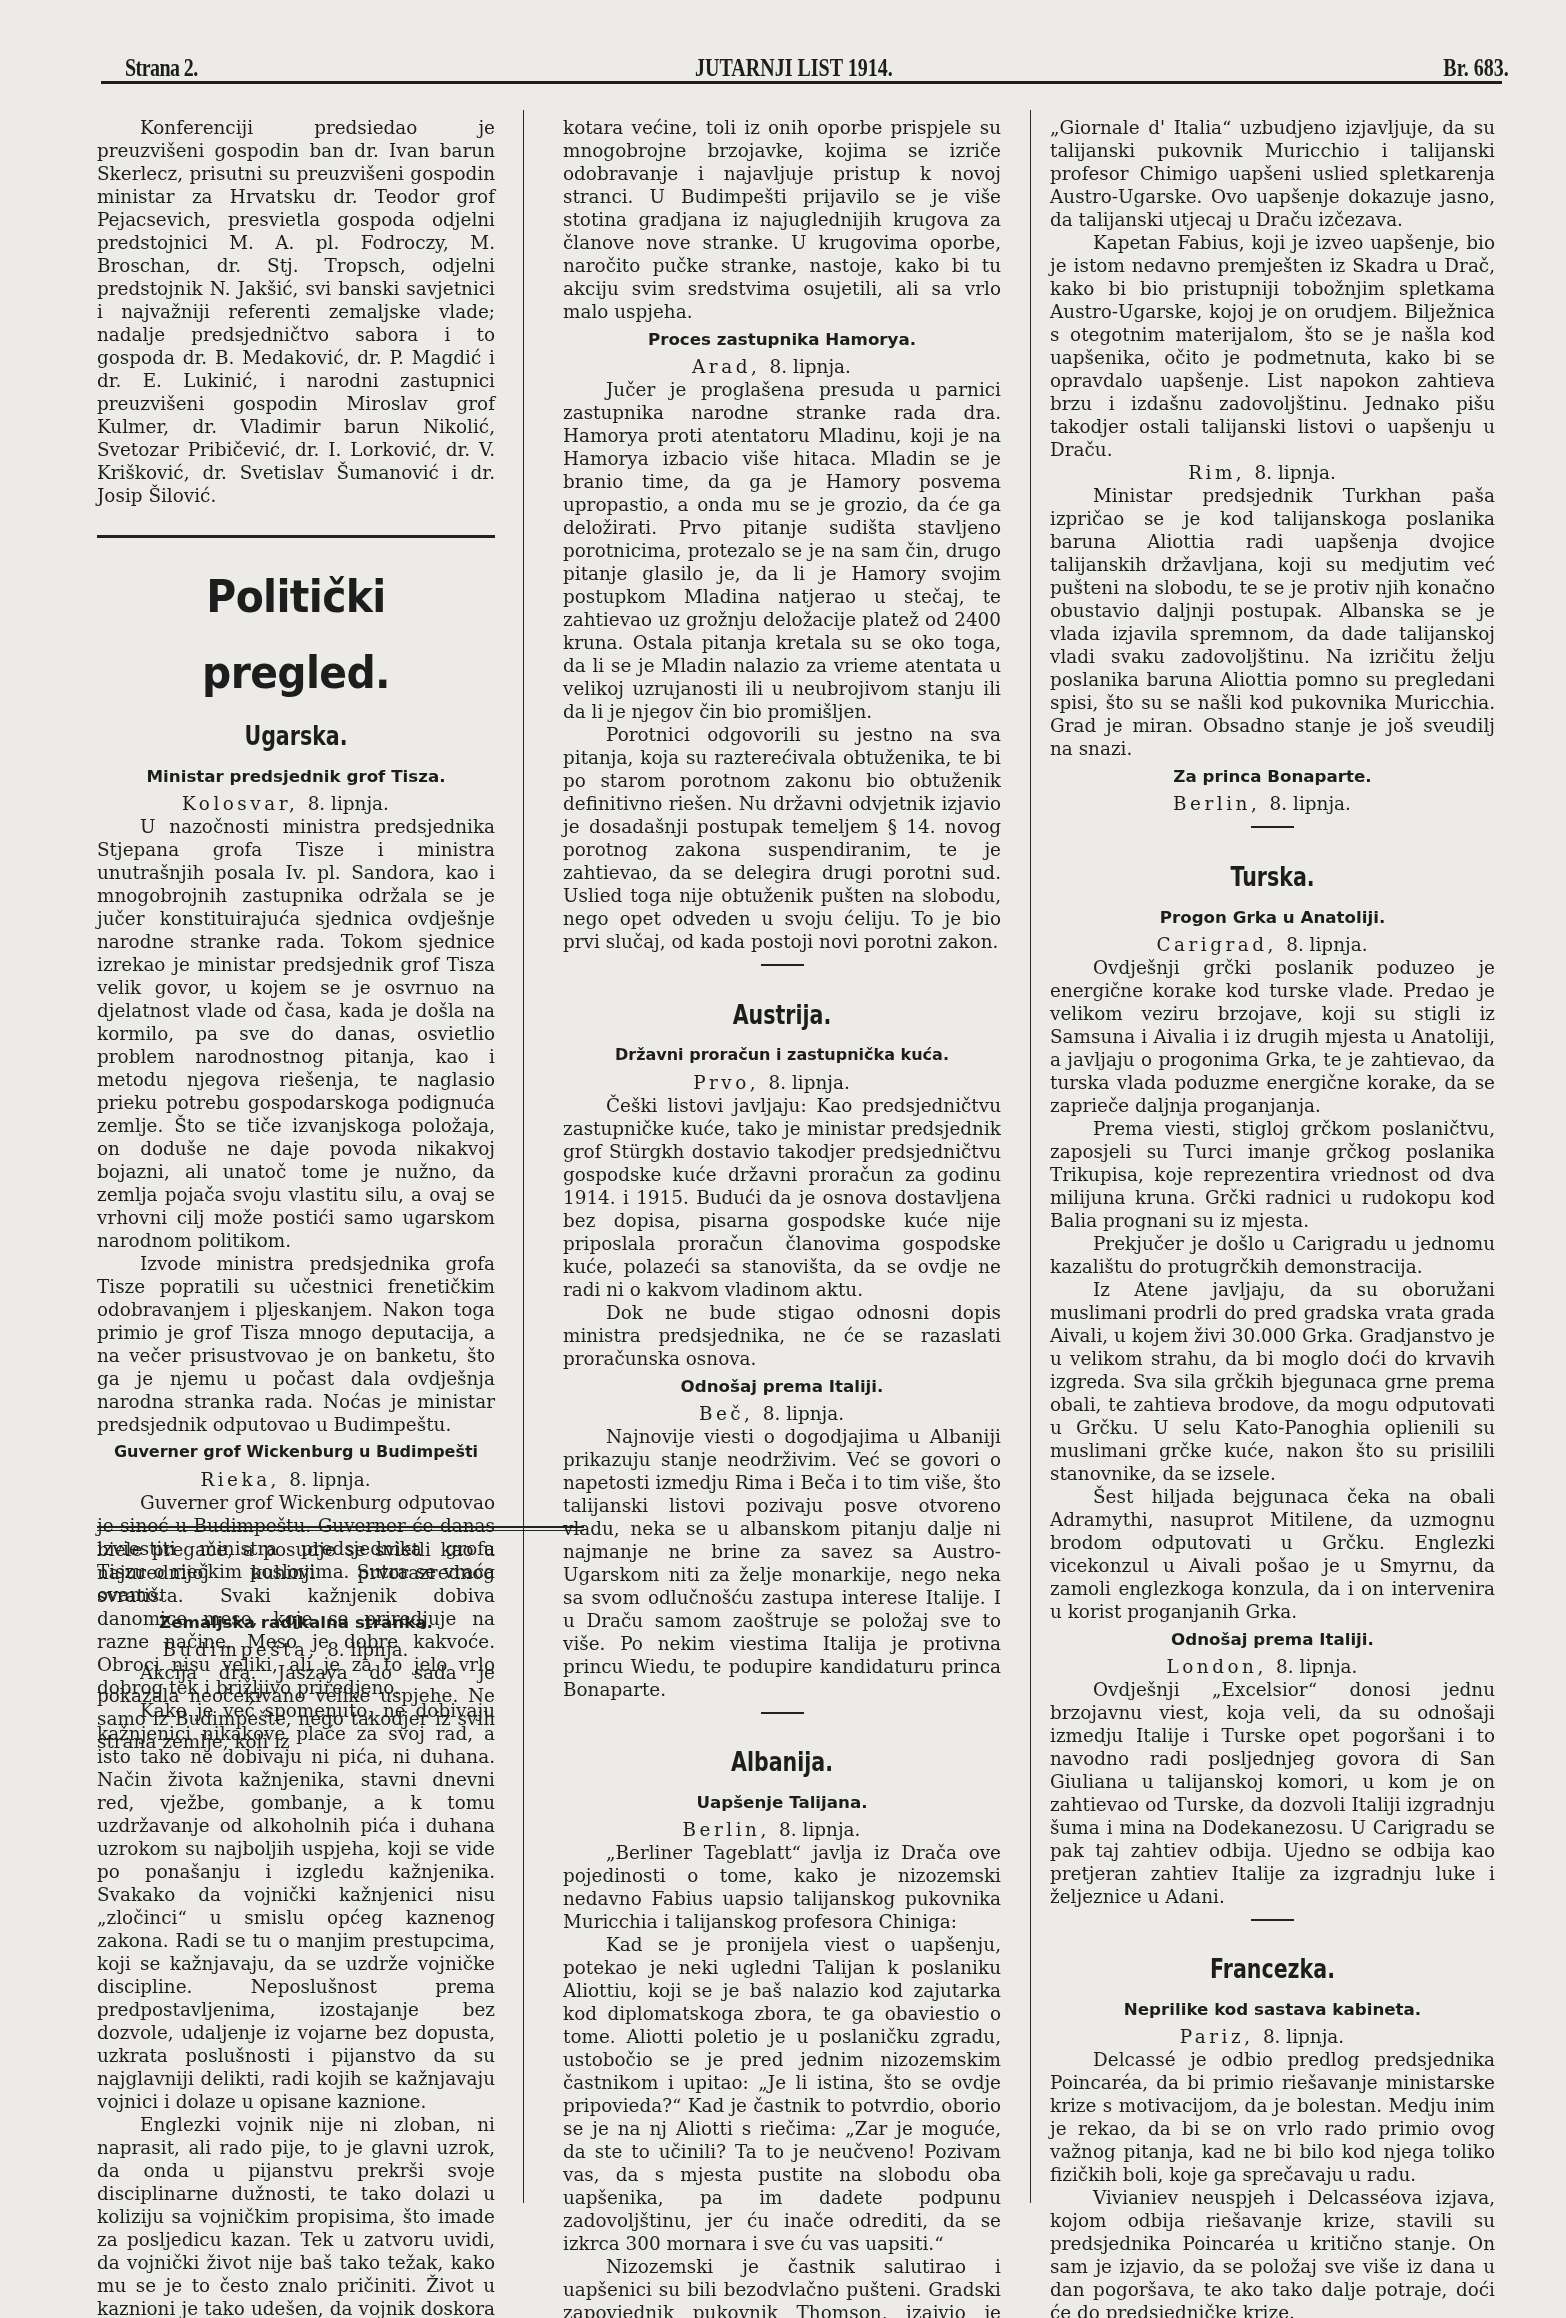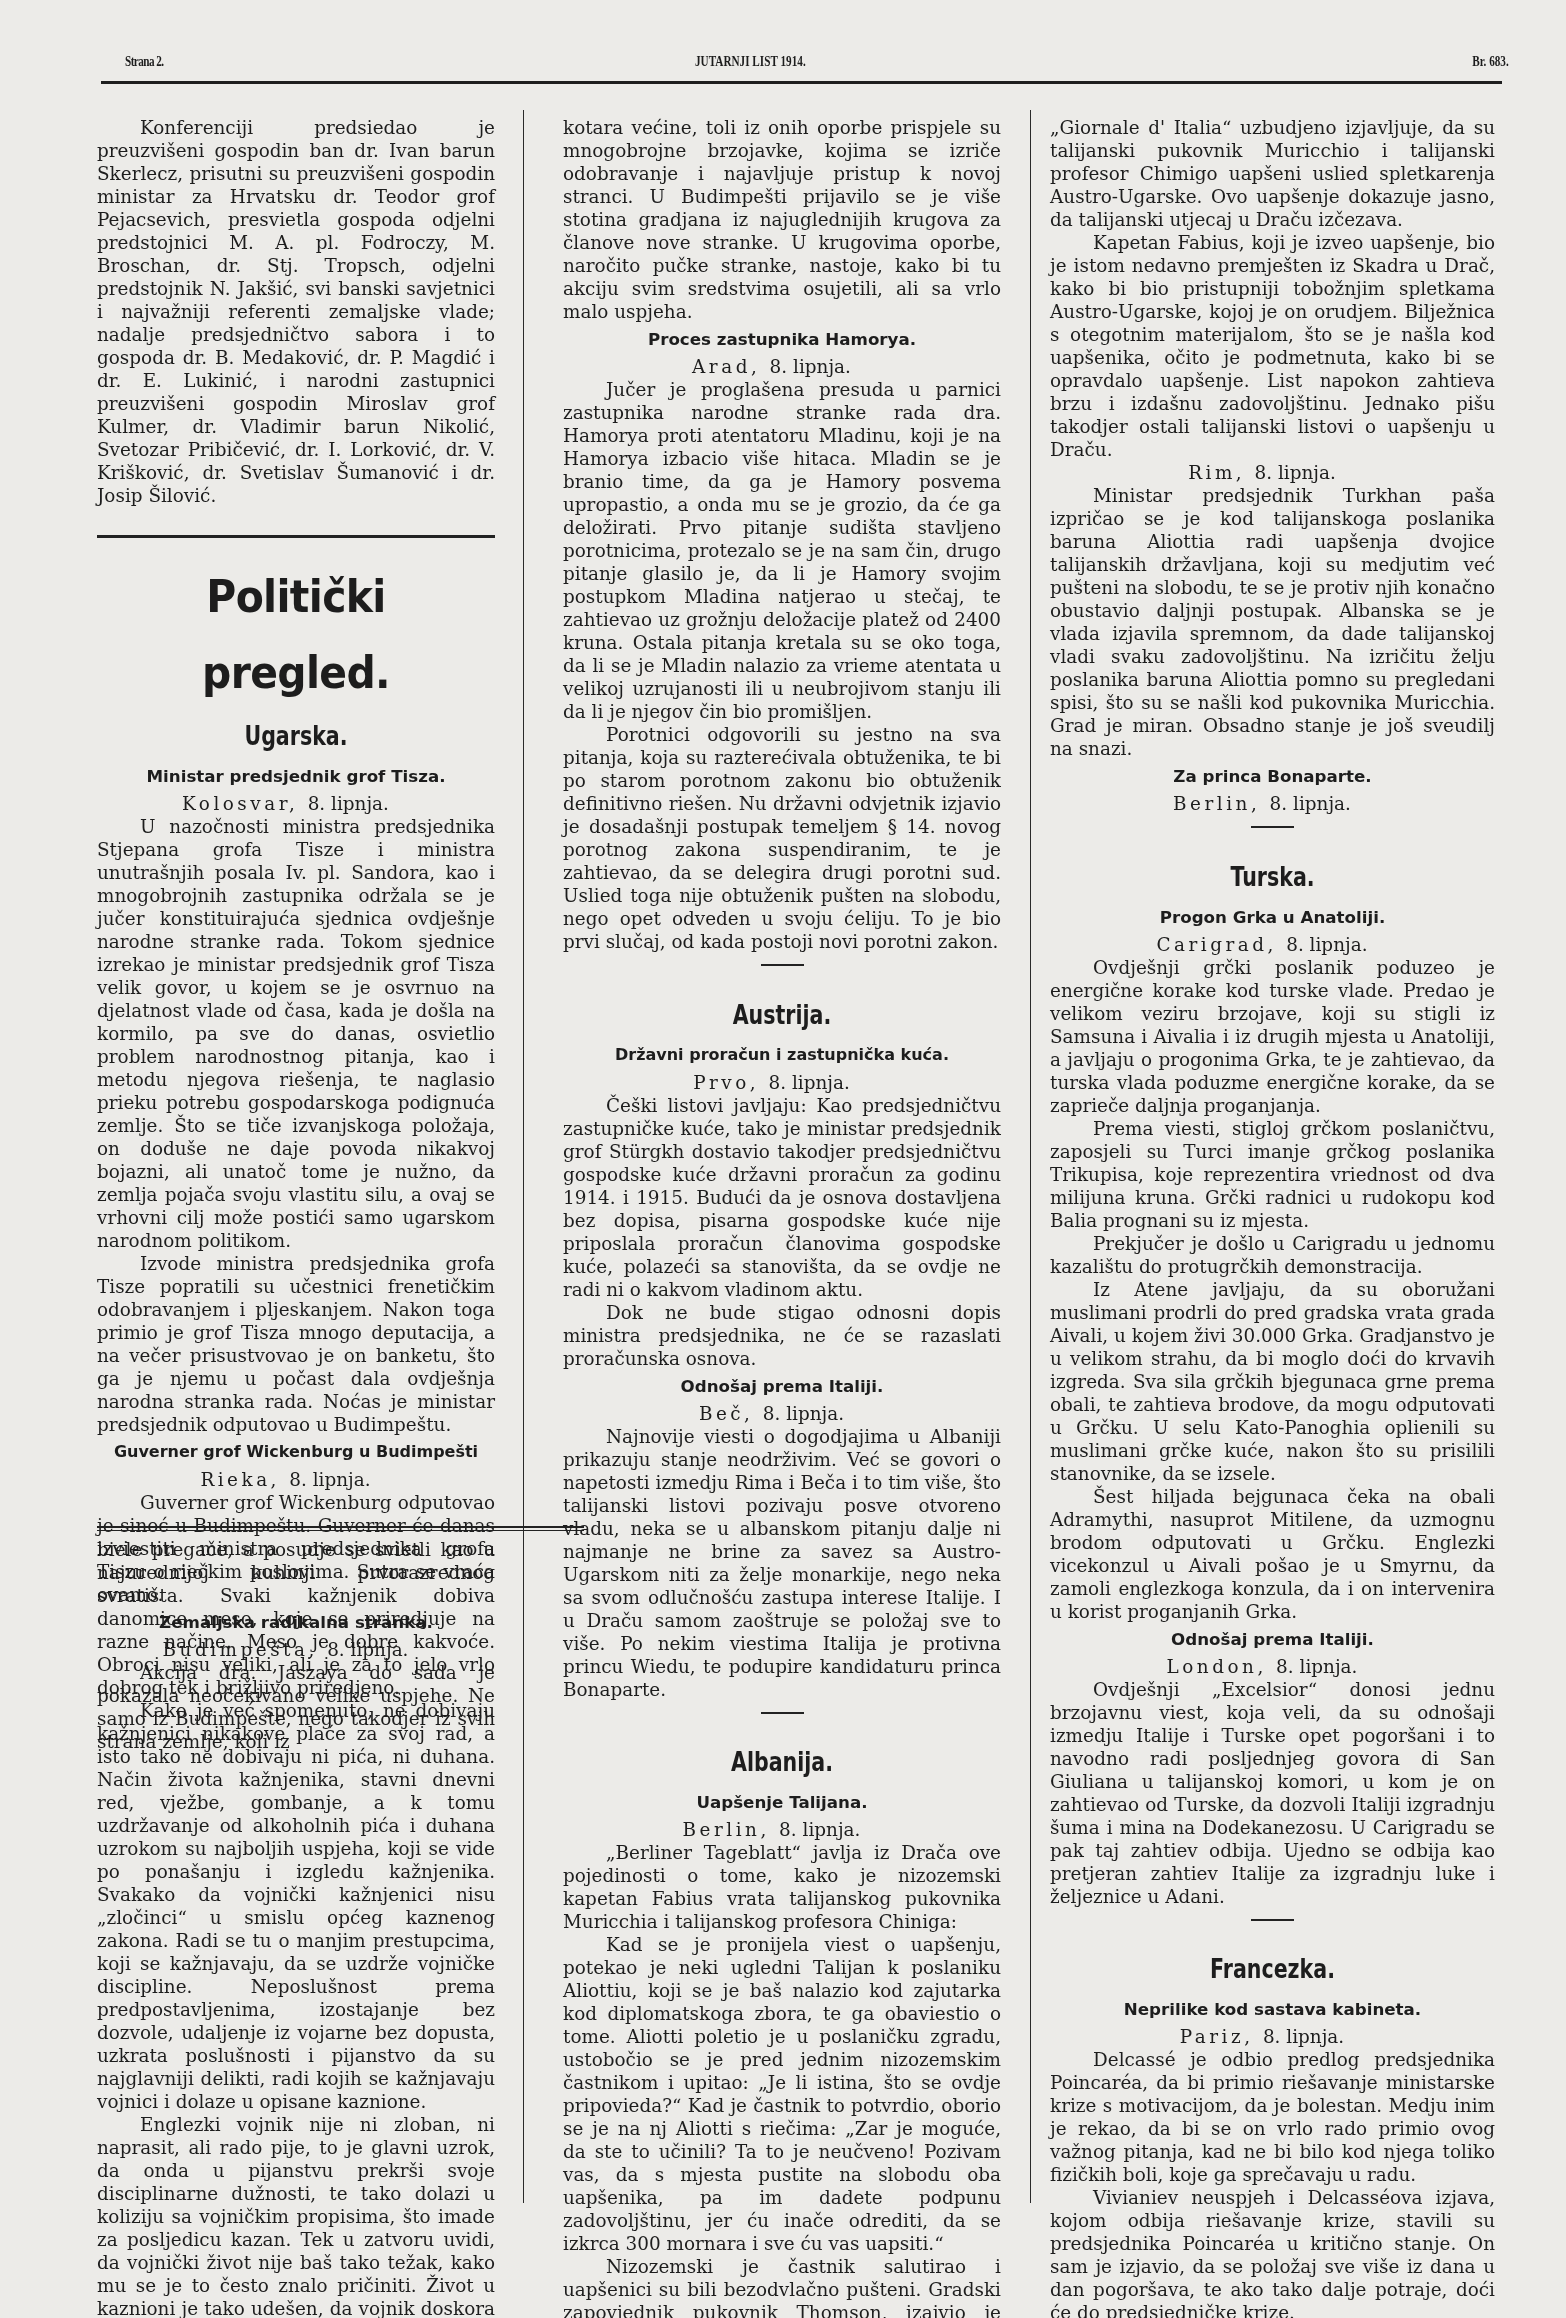--- a/index.html
+++ b/index.html
@@ -5,21 +5,21 @@
   html, body { margin: 0; padding: 0; }
   body {
     width: 1566px; height: 2319px; overflow: hidden;
     background: #ecebe8;
     font-family: "DejaVu Serif", "Liberation Serif", serif;
     color: #1d1d1d;
     position: relative;
   }
   .page-header {
     position: absolute; left: 125px; top: 54px; width: 1384px; height: 28px;
-    font-family: "Liberation Serif", serif; font-weight: bold; font-size: 14px;
+    font-family: "Liberation Serif", serif; font-weight: bold; font-size: 25px;
   }
   .page-header .left { position: absolute; left: 0; top: 0; letter-spacing: -0.7px; transform: scaleX(0.8); transform-origin: left; }
   .page-header .center { position: absolute; left: 570px; top: 0; transform: scaleX(0.8); transform-origin: left; }
   .page-header .right { position: absolute; right: 0; top: 0; transform: scaleX(0.8); transform-origin: right; }
   .header-rule {
     position: absolute; left: 101px; top: 81px; width: 1401px; height: 2.8px; background: #1e1e1e;
   }
   .col {
     position: absolute; top: 116px;
     font-size: 18.4px; line-height: 23px;
@@ -144,21 +144,21 @@
 
   <div class="short-rule"></div>
   <div class="sec-title">Albanija.</div>
 
   <div>
     <div class="sub-title">Uapšenje Talijana.</div>
     <div class="dateline">
       <span>Berlin,</span>
       <span class="date">8. lipnja.</span>
     </div>
-    <p>„Berliner Tageblatt“ javlja iz Drača ove pojedinosti o tome, kako je nizozemski kapetan Fabius vrata talijanskog pukovnika Muricchia i talijanskog profesora Chiniga:</p>
+    <p>„Berliner Tageblatt“ javlja iz Drača ove pojedinosti o tome, kako je nizozemski nedavno Fabius uapsio talijanskog pukovnika Muricchia i talijanskog profesora Chiniga:</p>
     <p>Kad se je pronijela viest o uapšenju, potekao je neki ugledni Talijan k poslaniku Aliottiu, koji se je baš nalazio kod zajutarka kod diplomatskoga zbora, te ga obaviestio o tome. Aliotti poletio je u poslaničku zgradu, ustobočio se je pred jednim nizozemskim častnikom i upitao: „Je li istina, što se ovdje pripovieda?“ Kad je častnik to potvrdio, oborio se je na nj Aliotti s riečima: „Zar je moguće, da ste to učinili? Ta to je neučveno! Pozivam vas, da s mjesta pustite na slobodu oba uapšenika, pa im dadete podpunu zadovoljštinu, jer ću inače odrediti, da se izkrca 300 mornara i sve ću vas uapsiti.“</p>
     <p>Nizozemski je častnik salutirao i uapšenici su bili bezodvlačno pušteni. Gradski zapovjednik pukovnik Thomson, izajvio je kasnije talijanskom poslaniku Aliottiu, da su oba uapšenika signalima svietlila stavila se u svezu s ustašama, te ih informirala o najvažnijim dogodjajima u Draču. Aliotti je odgovorio: „Vi ste poludili! Ogriešili ste se nečuvenim prehvatom!“</p>
 
   </div>
 </div>
 
 <div class="col col-right">
   <p class="noindent">„Giornale d' Italia“ uzbudjeno izjavljuje, da su talijanski pukovnik Muricchio i talijanski profesor Chimigo uapšeni uslied spletkarenja Austro-Ugarske. Ovo uapšenje dokazuje jasno, da talijanski utjecaj u Draču izčezava.</p>
   <p>Kapetan Fabius, koji je izveo uapšenje, bio je istom nedavno premješten iz Skadra u Drač, kako bi bio pristupniji tobožnjim spletkama Austro-Ugarske, kojoj je on orudjem. Bilježnica s otegotnim materijalom, što se je našla kod uapšenika, očito je podmetnuta, kako bi se opravdalo uapšenje. List napokon zahtieva brzu i izdašnu zadovoljštinu. Jednako pišu takodjer ostali talijanski listovi o uapšenju u Draču.</p>
 

